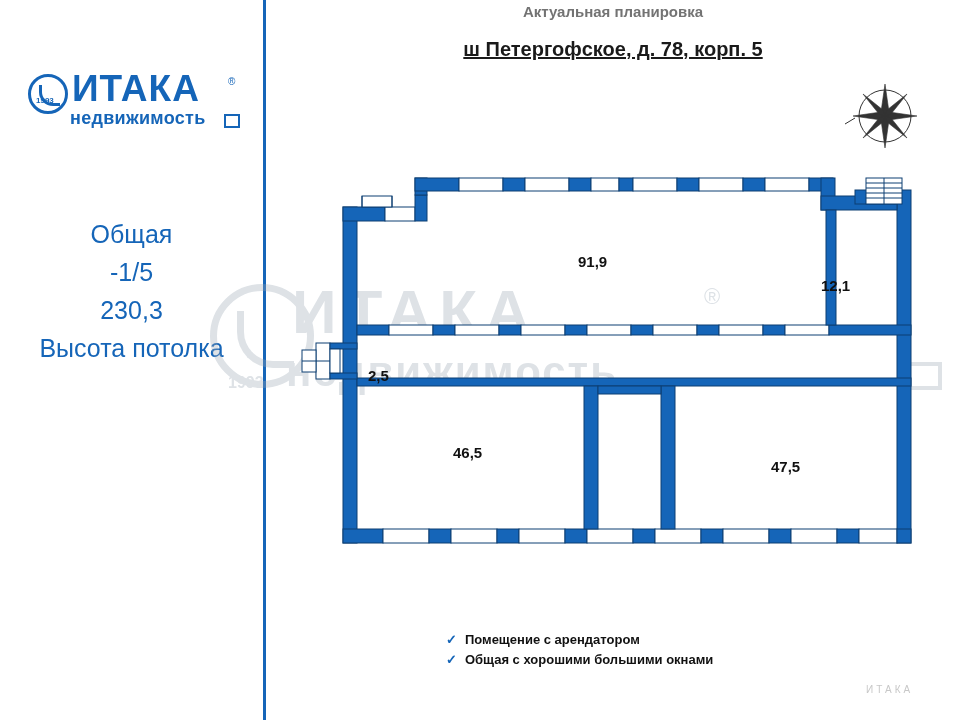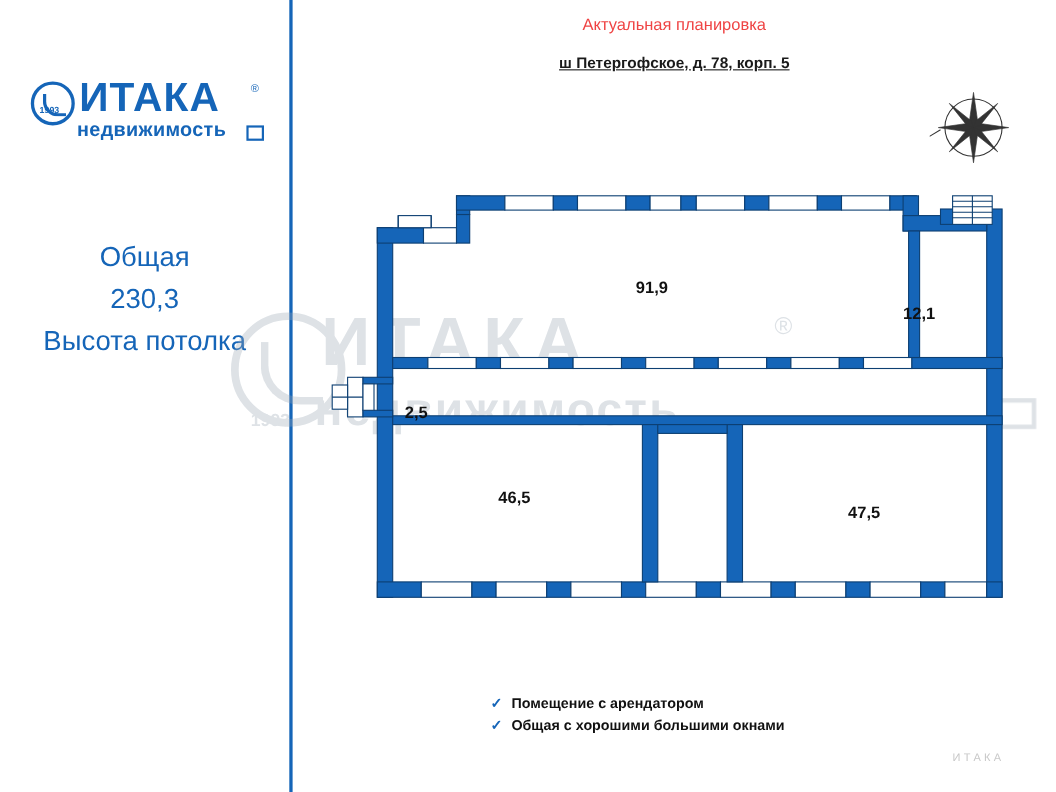--- a/index.html
+++ b/index.html
@@ -113,28 +113,28 @@
 
   
   #header {
     position: absolute;
     left: 266px;
     top: 0;
     width: 694px;
     text-align: center;
   }
   #title-main {
-    margin-top: 14px;
+    margin-top: 3px;
     font-size: 15px;
-    font-weight: normal;
-    color: #ef4444;
+    font-weight: bold;
+    color: #737373;
   }
   #title-sub {
     margin-top: 18px;
-    font-size: 14px;
+    font-size: 20px;
     font-weight: bold;
     color: #1a1a1a;
     text-decoration: underline;
   }
 
   
   #compass {
     position: absolute;
     left: 845px;
     top: 78px;
@@ -269,20 +269,21 @@
     <span class="logo-swirl"></span>
     <span class="logo-year">1993</span>
     <span class="logo-main">ИТАКА</span>
     <span class="logo-reg">®</span>
     <span class="logo-sub">недвижимость</span>
     <span class="logo-sub-box"></span>
   </div>
 
   <div id="specs">
     <span class="spec-line">Общая</span>
+    <span class="spec-line">-1/5</span>
     <span class="spec-line">230,3</span>
     <span class="spec-line">Высота потолка</span>
   </div>
 
 </div>
 
 <div id="header">
   <div id="title-main">Актуальная планировка</div>
   <div id="title-sub">ш Петергофское, д. 78, корп. 5</div>
 </div>

